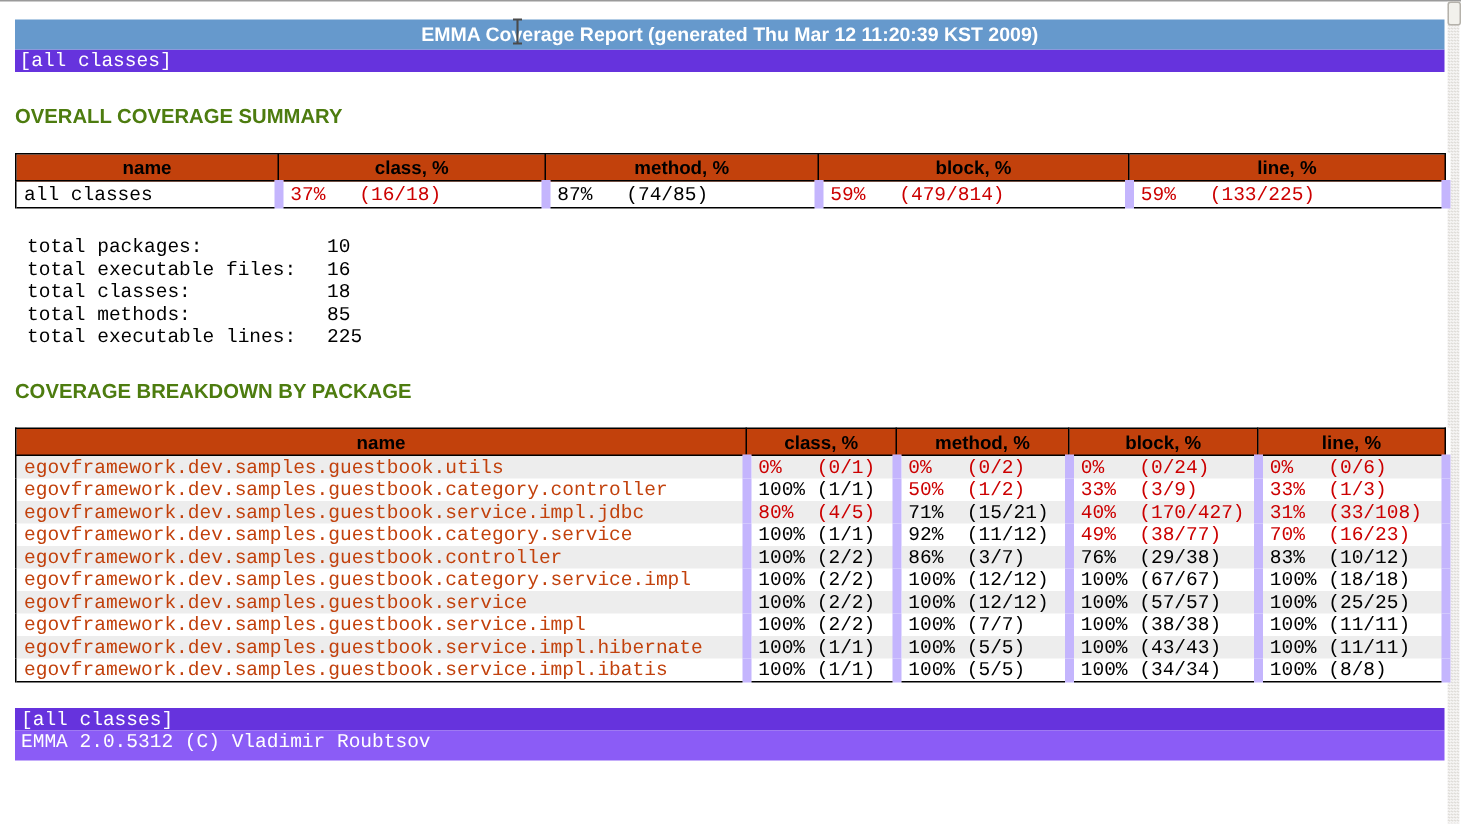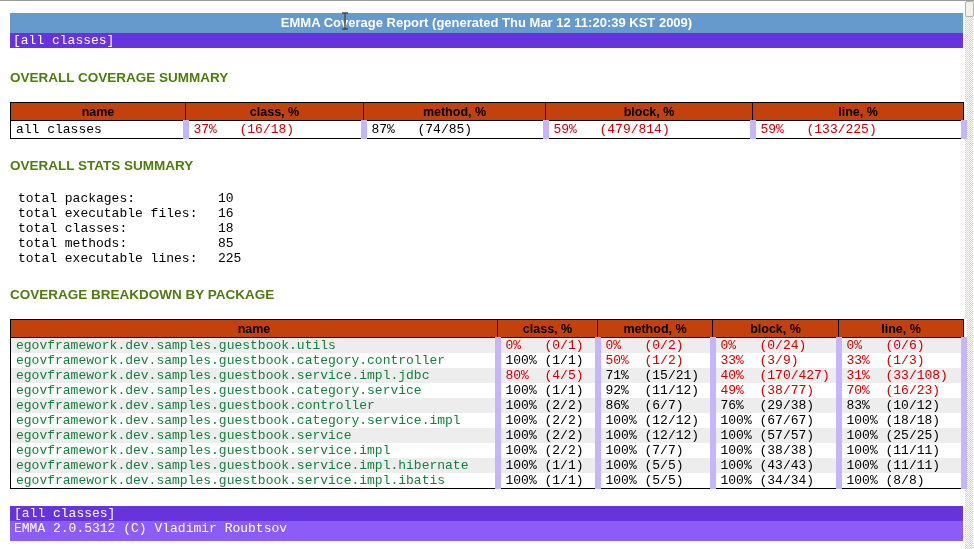--- a/index.html
+++ b/index.html
@@ -40,21 +40,21 @@
     font-family:"Liberation Sans",sans-serif;font-size:12.5px;font-weight:bold;text-align:center;
   }
   table.cov td{
     border-left:1px solid #000;border-right:6px solid #c4b5fd;border-top:none;border-bottom:none;
     padding:0 2px 0 5px;height:15px;line-height:15px;white-space:nowrap;overflow:hidden;
     font-family:"Liberation Mono","DejaVu Sans Mono",monospace;font-size:13px;color:#000;
   }
   table.tbl1 td{height:17px;line-height:17px;}
   table.cov td.low{color:#CC0000;}
   table.tbl2 tbody tr:nth-child(odd) td{background:#EDEDED;}
-  table.cov a{color:#15803d;text-decoration:none;font-family:Liberation Mono, monospace;}
+  table.cov a{color:#c2410c;text-decoration:none;font-family:Liberation Mono, monospace;}
   .pct{display:inline-block;}
   .tbl1 .pct{min-width:46px;}
   .tbl2 .pct{min-width:39px;}
   table.stats{margin:18px 0 0 8px;border-collapse:collapse;}
   table.stats td{
     font-family:"Liberation Mono","DejaVu Sans Mono",monospace;font-size:13px;
     height:15px;line-height:15px;padding:0;color:#000;
   }
   table.stats td:first-child{width:200px;}
   .footer-nav{
@@ -111,21 +111,20 @@
       <tr>
         <td>all classes</td>
         <td class="low"><span class="pct">37%</span><span>(16/18)</span></td>
         <td class="ok"><span class="pct">87%</span><span>(74/85)</span></td>
         <td class="low"><span class="pct">59%</span><span>(479/814)</span></td>
         <td class="low"><span class="pct">59%</span><span>(133/225)</span></td>
       </tr>
     </tbody>
   </table>
 
-  <h2 class="sect s2">OVERALL STATS SUMMARY</h2>
 
   <table class="stats">
     <tbody>
       <tr>
         <td>total packages:</td>
         <td>10</td>
       </tr>
       <tr>
         <td>total executable files:</td>
         <td>16</td>
@@ -189,21 +188,21 @@
       <tr>
         <td><a href="#">egovframework.dev.samples.guestbook.category.service</a></td>
         <td class="ok"><span class="pct">100%</span><span>(1/1)</span></td>
         <td class="ok"><span class="pct">92%</span><span>(11/12)</span></td>
         <td class="low"><span class="pct">49%</span><span>(38/77)</span></td>
         <td class="low"><span class="pct">70%</span><span>(16/23)</span></td>
       </tr>
       <tr>
         <td><a href="#">egovframework.dev.samples.guestbook.controller</a></td>
         <td class="ok"><span class="pct">100%</span><span>(2/2)</span></td>
-        <td class="ok"><span class="pct">86%</span><span>(6/7)</span></td>
+        <td class="ok"><span class="pct">86%</span><span>(3/7)</span></td>
         <td class="ok"><span class="pct">76%</span><span>(29/38)</span></td>
         <td class="ok"><span class="pct">83%</span><span>(10/12)</span></td>
       </tr>
       <tr>
         <td><a href="#">egovframework.dev.samples.guestbook.category.service.impl</a></td>
         <td class="ok"><span class="pct">100%</span><span>(2/2)</span></td>
         <td class="ok"><span class="pct">100%</span><span>(12/12)</span></td>
         <td class="ok"><span class="pct">100%</span><span>(67/67)</span></td>
         <td class="ok"><span class="pct">100%</span><span>(18/18)</span></td>
       </tr>

